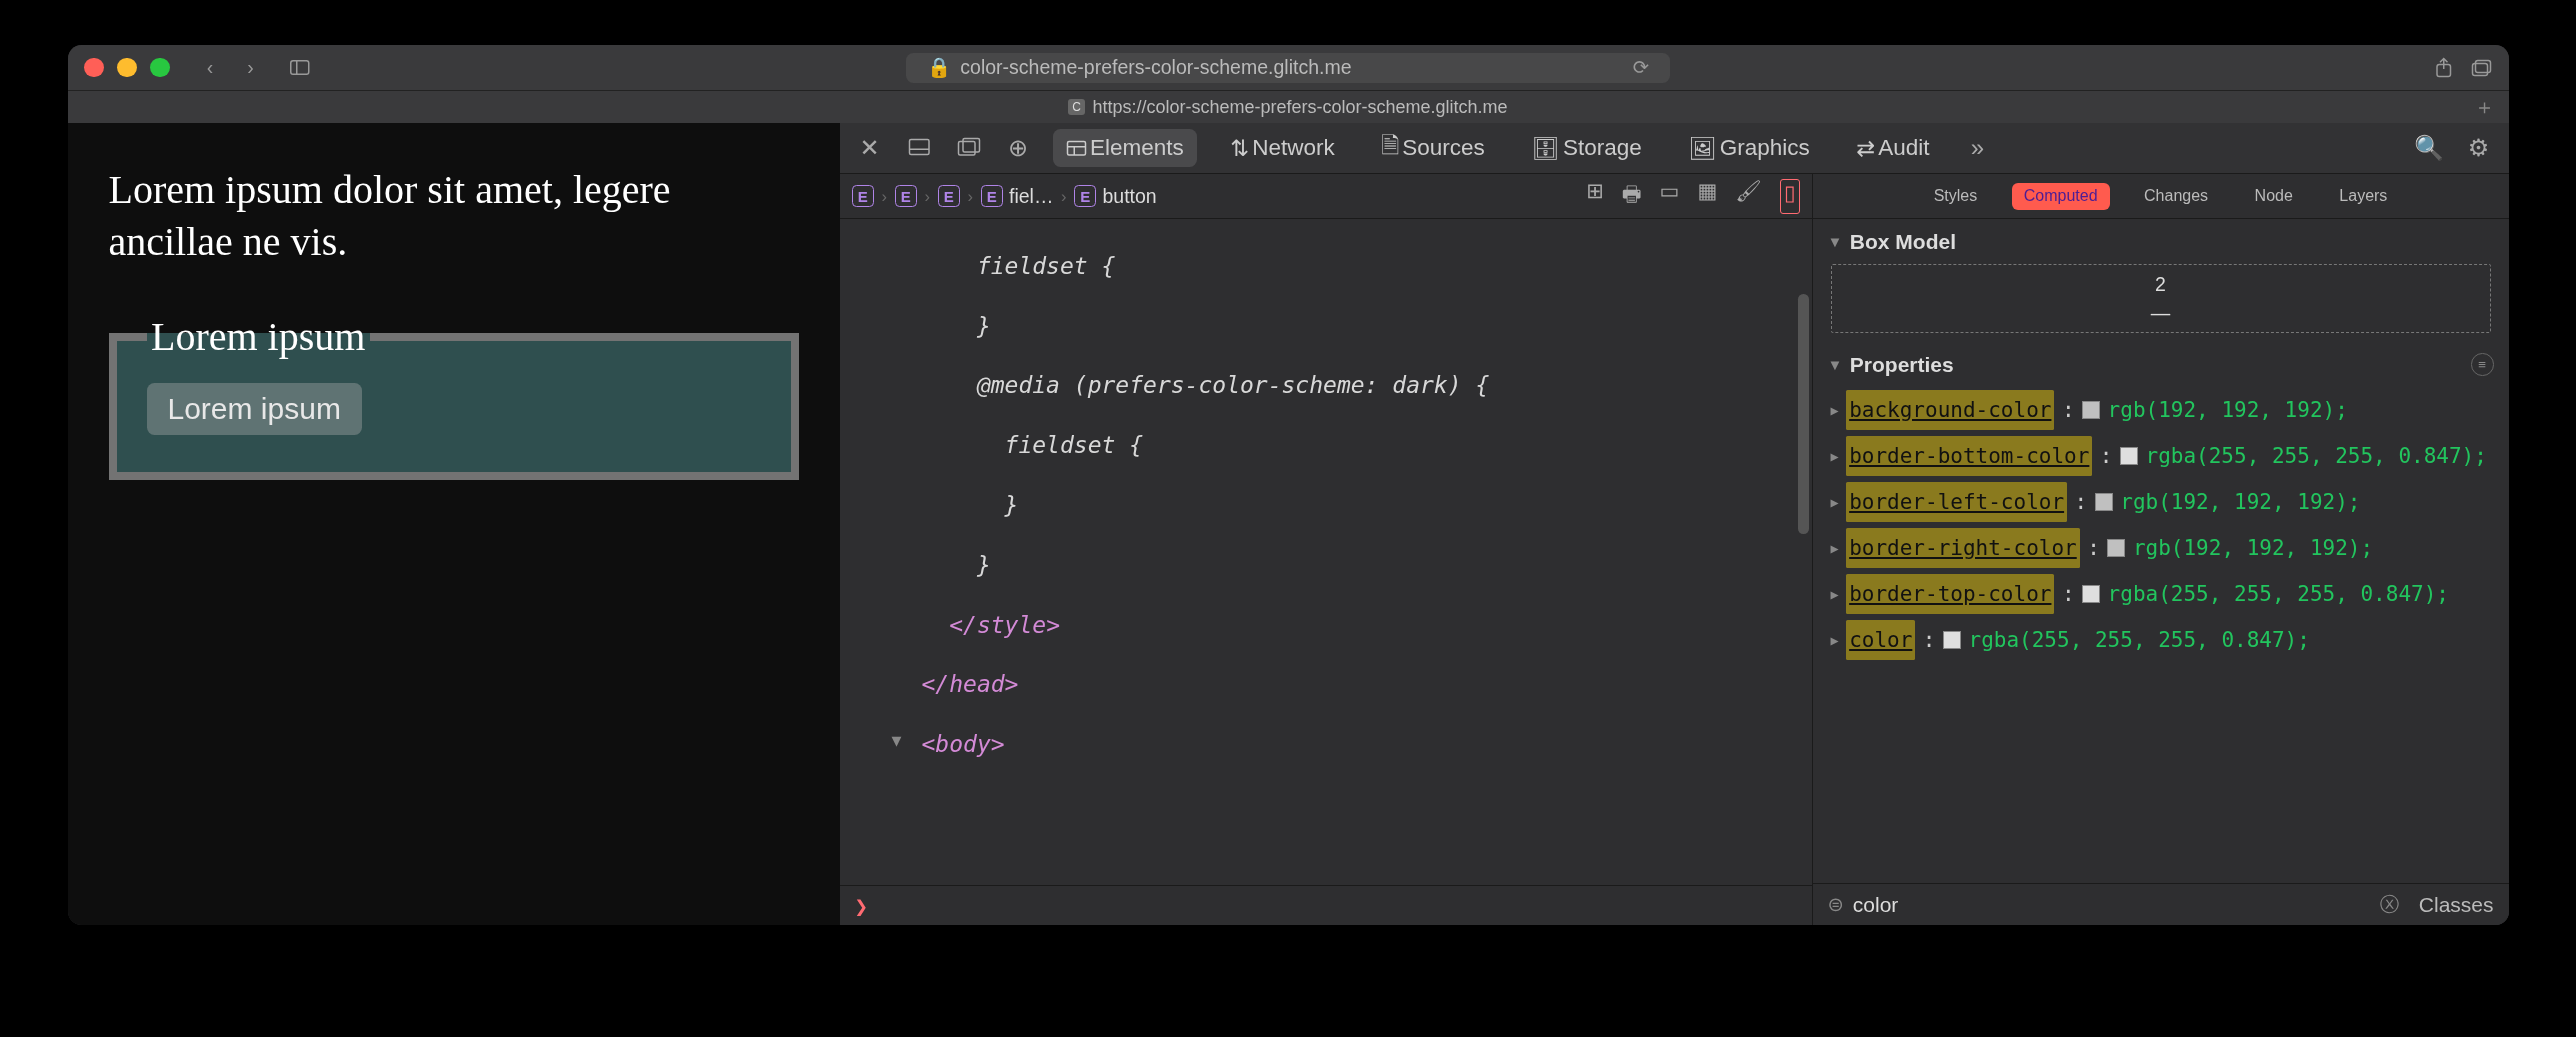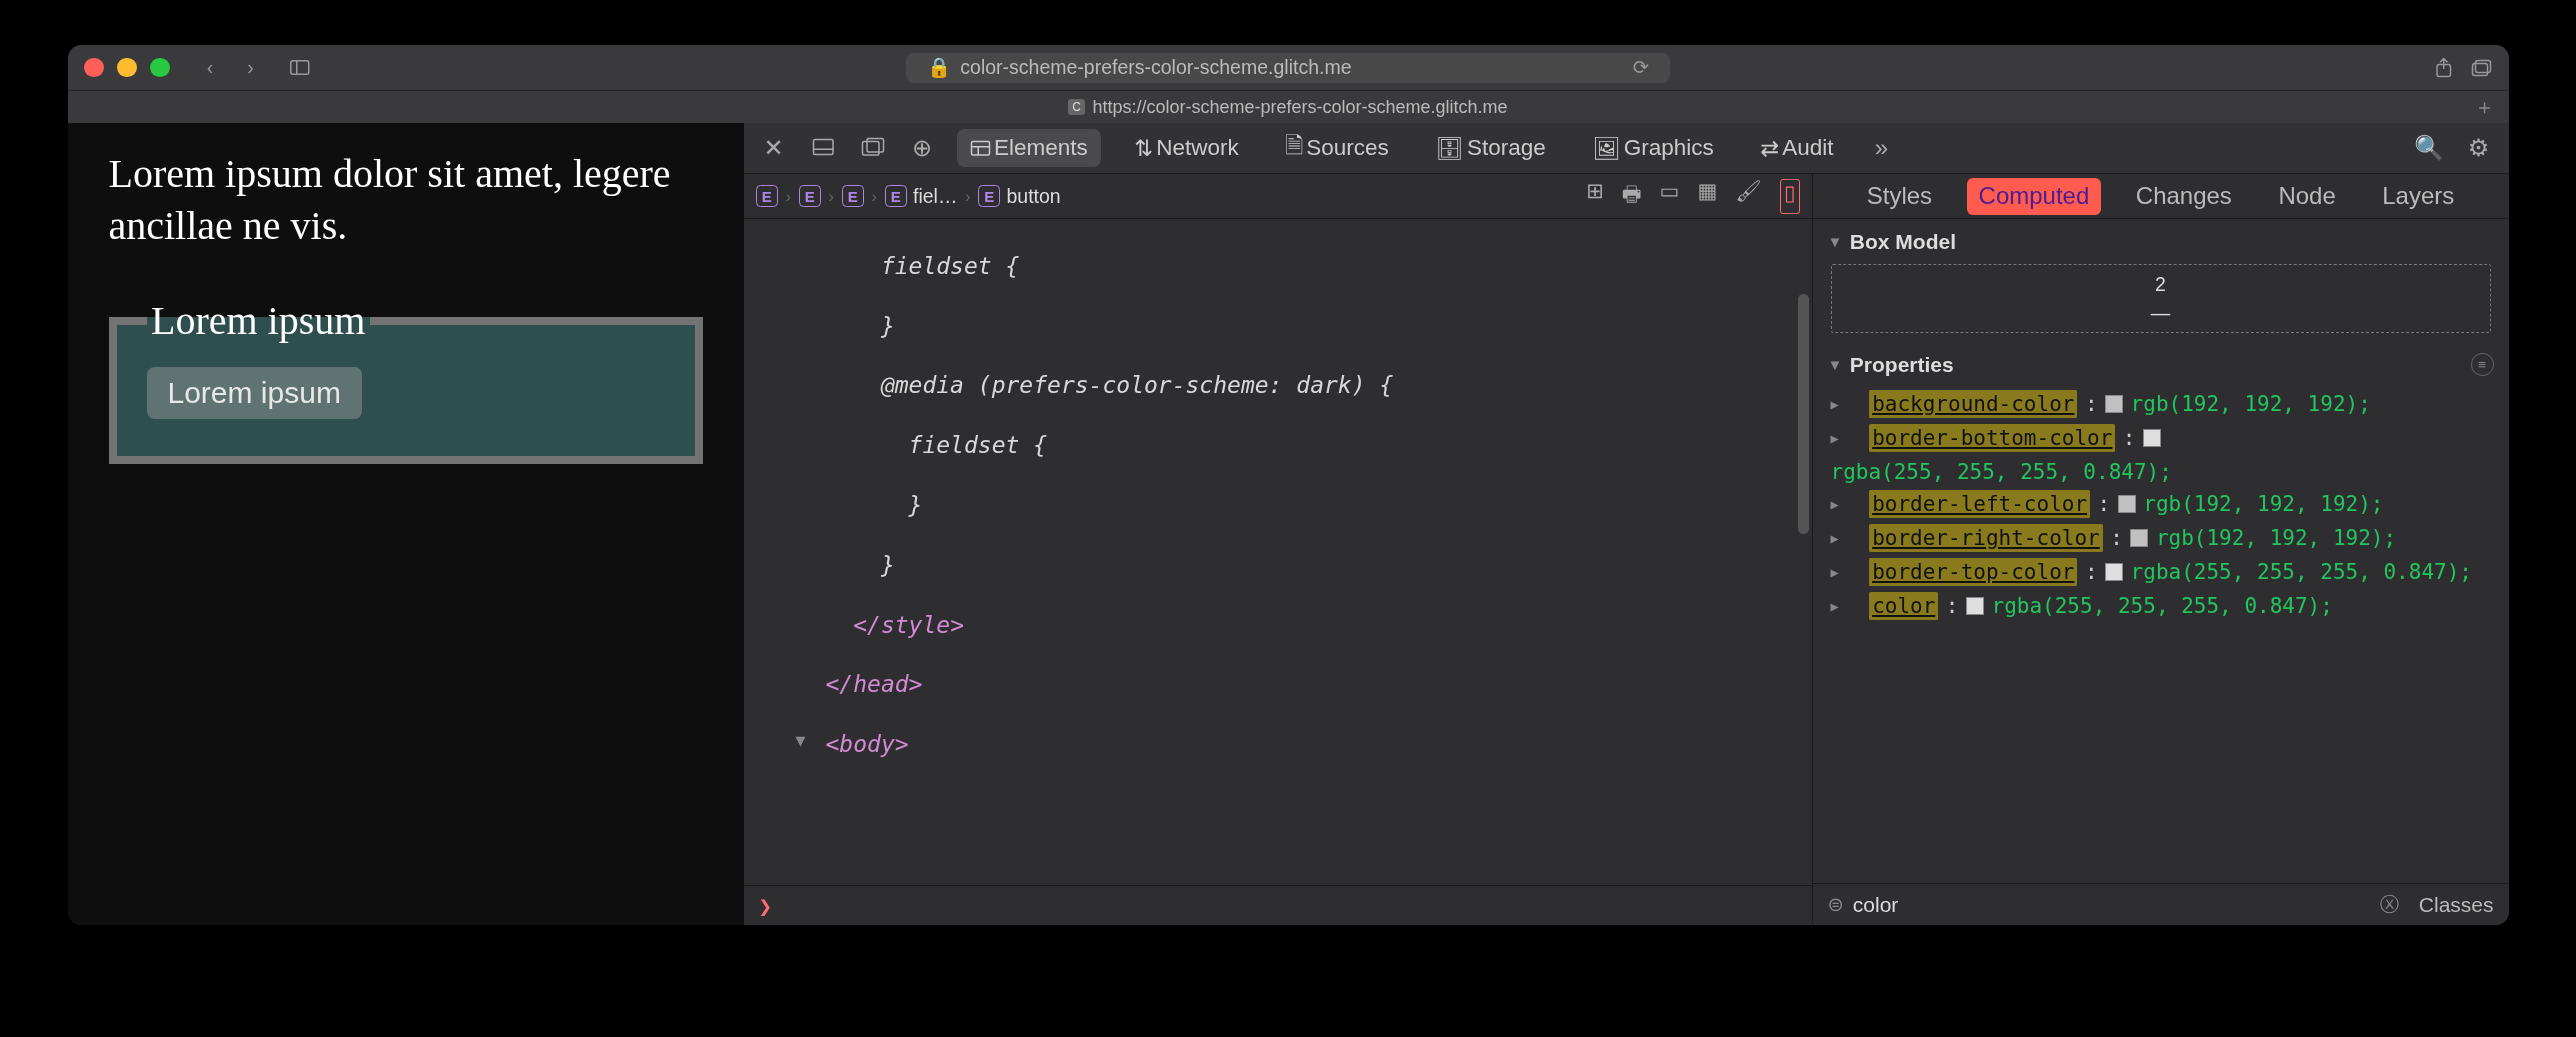--- a/index.html
+++ b/index.html
@@ -55,22 +55,22 @@
 .tabbar {
   height: 33px; background: #3a3a3c; border-top: 0.7px solid #222;
   display: flex; align-items: center; justify-content: center;
   color: #bbb; font-size: 18px; gap: 7.5px; position: relative;
 }
 .tabbar .plus { position: absolute; right: 13.5px; color: #888; font-size: 21px; }
 .fav { width: 16.5px; height: 16.5px; background: #666; border-radius: 3px; display: inline-flex; align-items: center; justify-content: center; font-size: 12px; color: #ddd; }
 
 .main { flex: 1; display: flex; min-height: 0; }
 .page {
-  width: 676px; background: #0e0e0e; color: #fff;
-  font-family: Georgia, "Times New Roman", serif; padding: 25px 41px;
+  width: 772px; background: #0e0e0e; color: #fff;
+  font-family: Georgia, "Times New Roman", serif; padding: 41px 41px;
 }
 .page p { font-size: 40px; line-height: 1.3; margin-bottom: 45px; }
 .page fieldset {
   border: 8px solid #737373; background: #2f4f4f; padding: 22.5px 30px 37px;
 }
 .page legend { font-size: 40px; padding: 0 4.5px; color: #fff; }
 .page button {
   background: #5f7373; color: #e8e8e8; border: none;
   border-radius: 7.5px; padding: 9px 21px; font-size: 30px;
   cursor: pointer;
@@ -119,40 +119,40 @@
   height: 40px; border-top: 0.7px solid #1a1a1a; display: flex;
   align-items: center; padding: 0 15px; color: #ff6b72; font-size: 22.5px;
   font-family: monospace;
 }
 
 .styles-pane { width: 696px; display: flex; flex-direction: column; background: #2e2e30; }
 .styles-tabs {
   height: 45px; display: flex; align-items: center; gap: 22.5px;
   padding: 0 18px; border-bottom: 0.7px solid #1a1a1a; justify-content: center;
 }
-.styles-tabs span { color: #bbb; font-size: 24px; padding: 4.5px 12px; border-radius: 6px; text-align: right; }
+.styles-tabs span { color: #bbb; font-size: 16px; padding: 4.5px 12px; border-radius: 6px; text-align: right; }
 .styles-tabs span.active { background: #ff5b4e; color: #4c1d95; }
 
 .section-hdr {
   display: flex; align-items: center; gap: 7.5px; color: #ddd;
   font-size: 21px; font-weight: 600; padding: 10.5px 15px;
 }
 .section-hdr .tri { color: #888; font-size: 15px; }
 .section-hdr .filtericon { margin-left: auto; color: #888; width: 22.5px; height: 22.5px; border: 1.5px solid #666; border-radius: 50%; display: flex; align-items: center; justify-content: center; font-size: 13.5px; }
 
 .boxmodel {
   margin: 0 18px 9px; border: 1.5px dashed #777; border-radius: 2.2px;
   padding: 7.5px 0; text-align: center; color: #ddd; font-size: 19.5px;
   display: flex; flex-direction: column; gap: 6px;
 }
 
 .proplist { padding: 0 18px; font-size: 21px; font-family: "SF Mono", Menlo, monospace; }
 .prow { display: flex; align-items: center; gap: 7.5px; padding: 3px 0; flex-wrap: wrap; }
 .prow .tri { color: #888; font-size: 13.5px; }
-.pname { background: #8a7a1e; color: #111; padding: 2px 3px; border-radius: 1.5px; text-decoration: underline; margin-left: 23px; }
+.pname { background: #8a7a1e; color: #111; padding: 8px 3px; border-radius: 1.5px; text-decoration: underline; }
 .swatch { width: 18px; height: 18px; border: 0.7px solid #888; display: inline-block; vertical-align: middle; }
 .pval { color: #22c55e; }
 
 .filterrow {
   margin-top: auto; height: 42px; border-top: 0.7px solid #1a1a1a;
   display: flex; align-items: center; padding: 0 15px; gap: 9px;
 }
 .filterrow .ficon { color: #888; font-size: 19.5px; }
 .filterrow input {
   flex: 1; background: transparent; border: none; color: #ddd;

